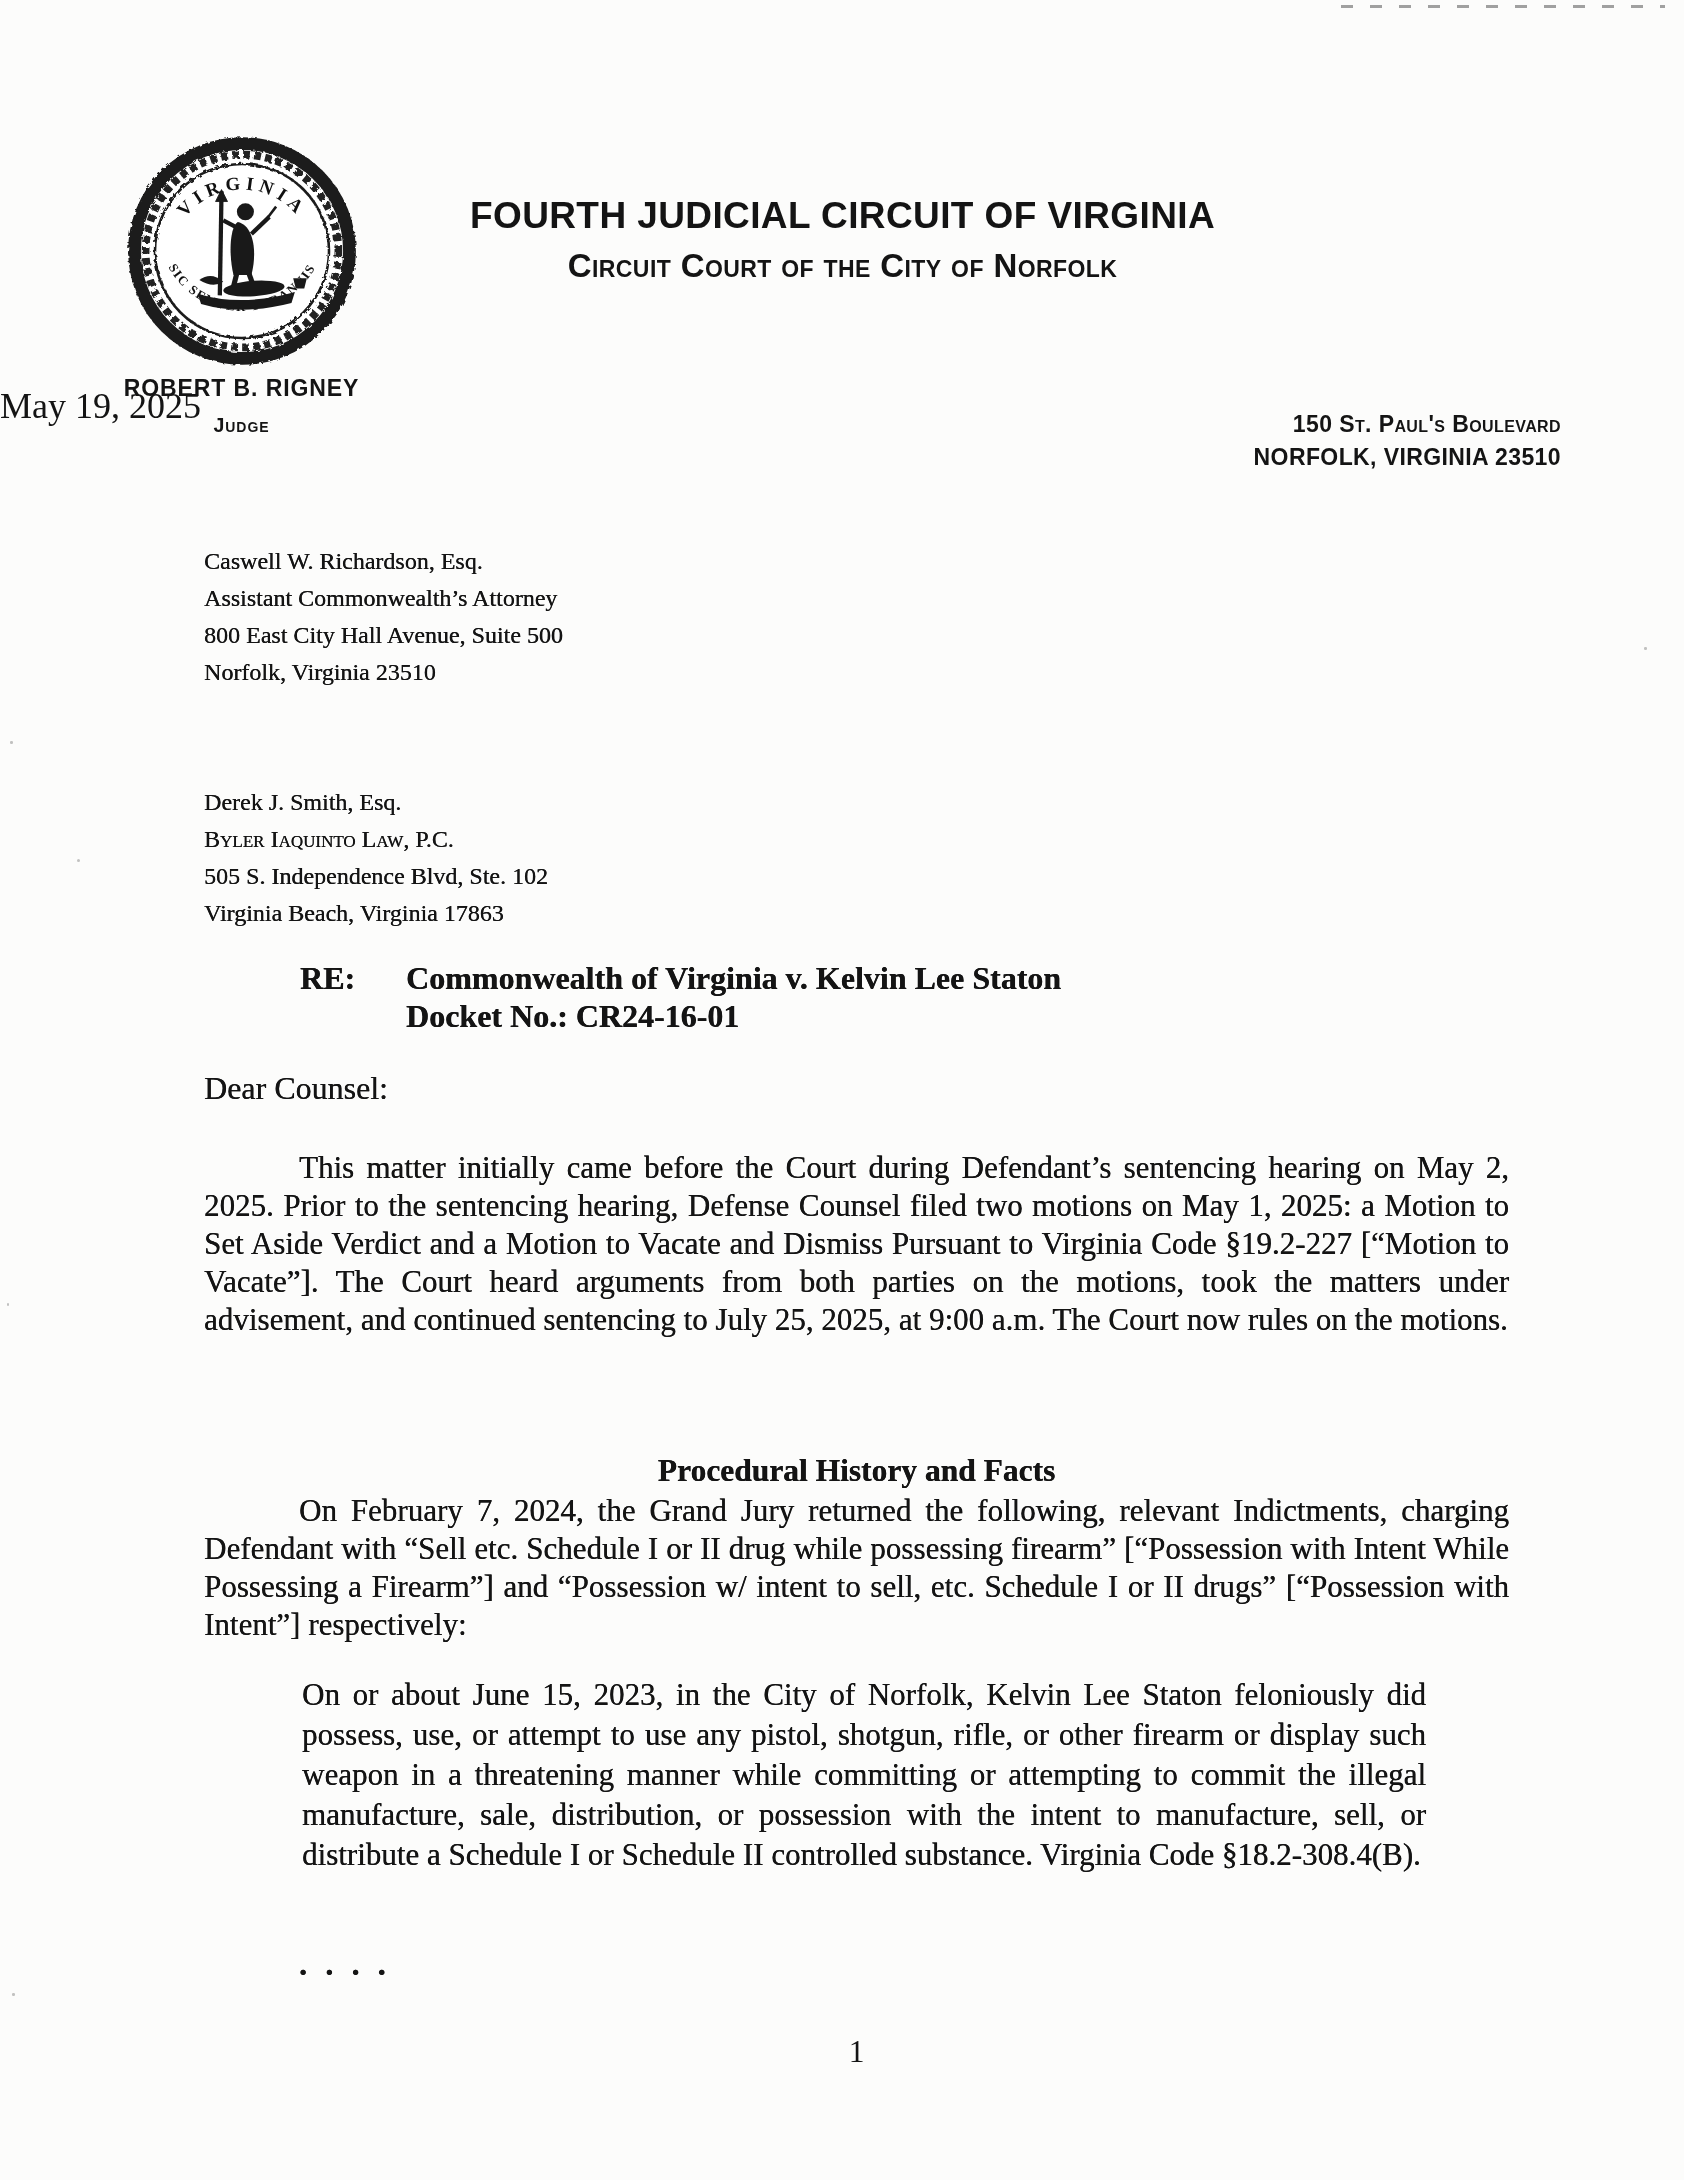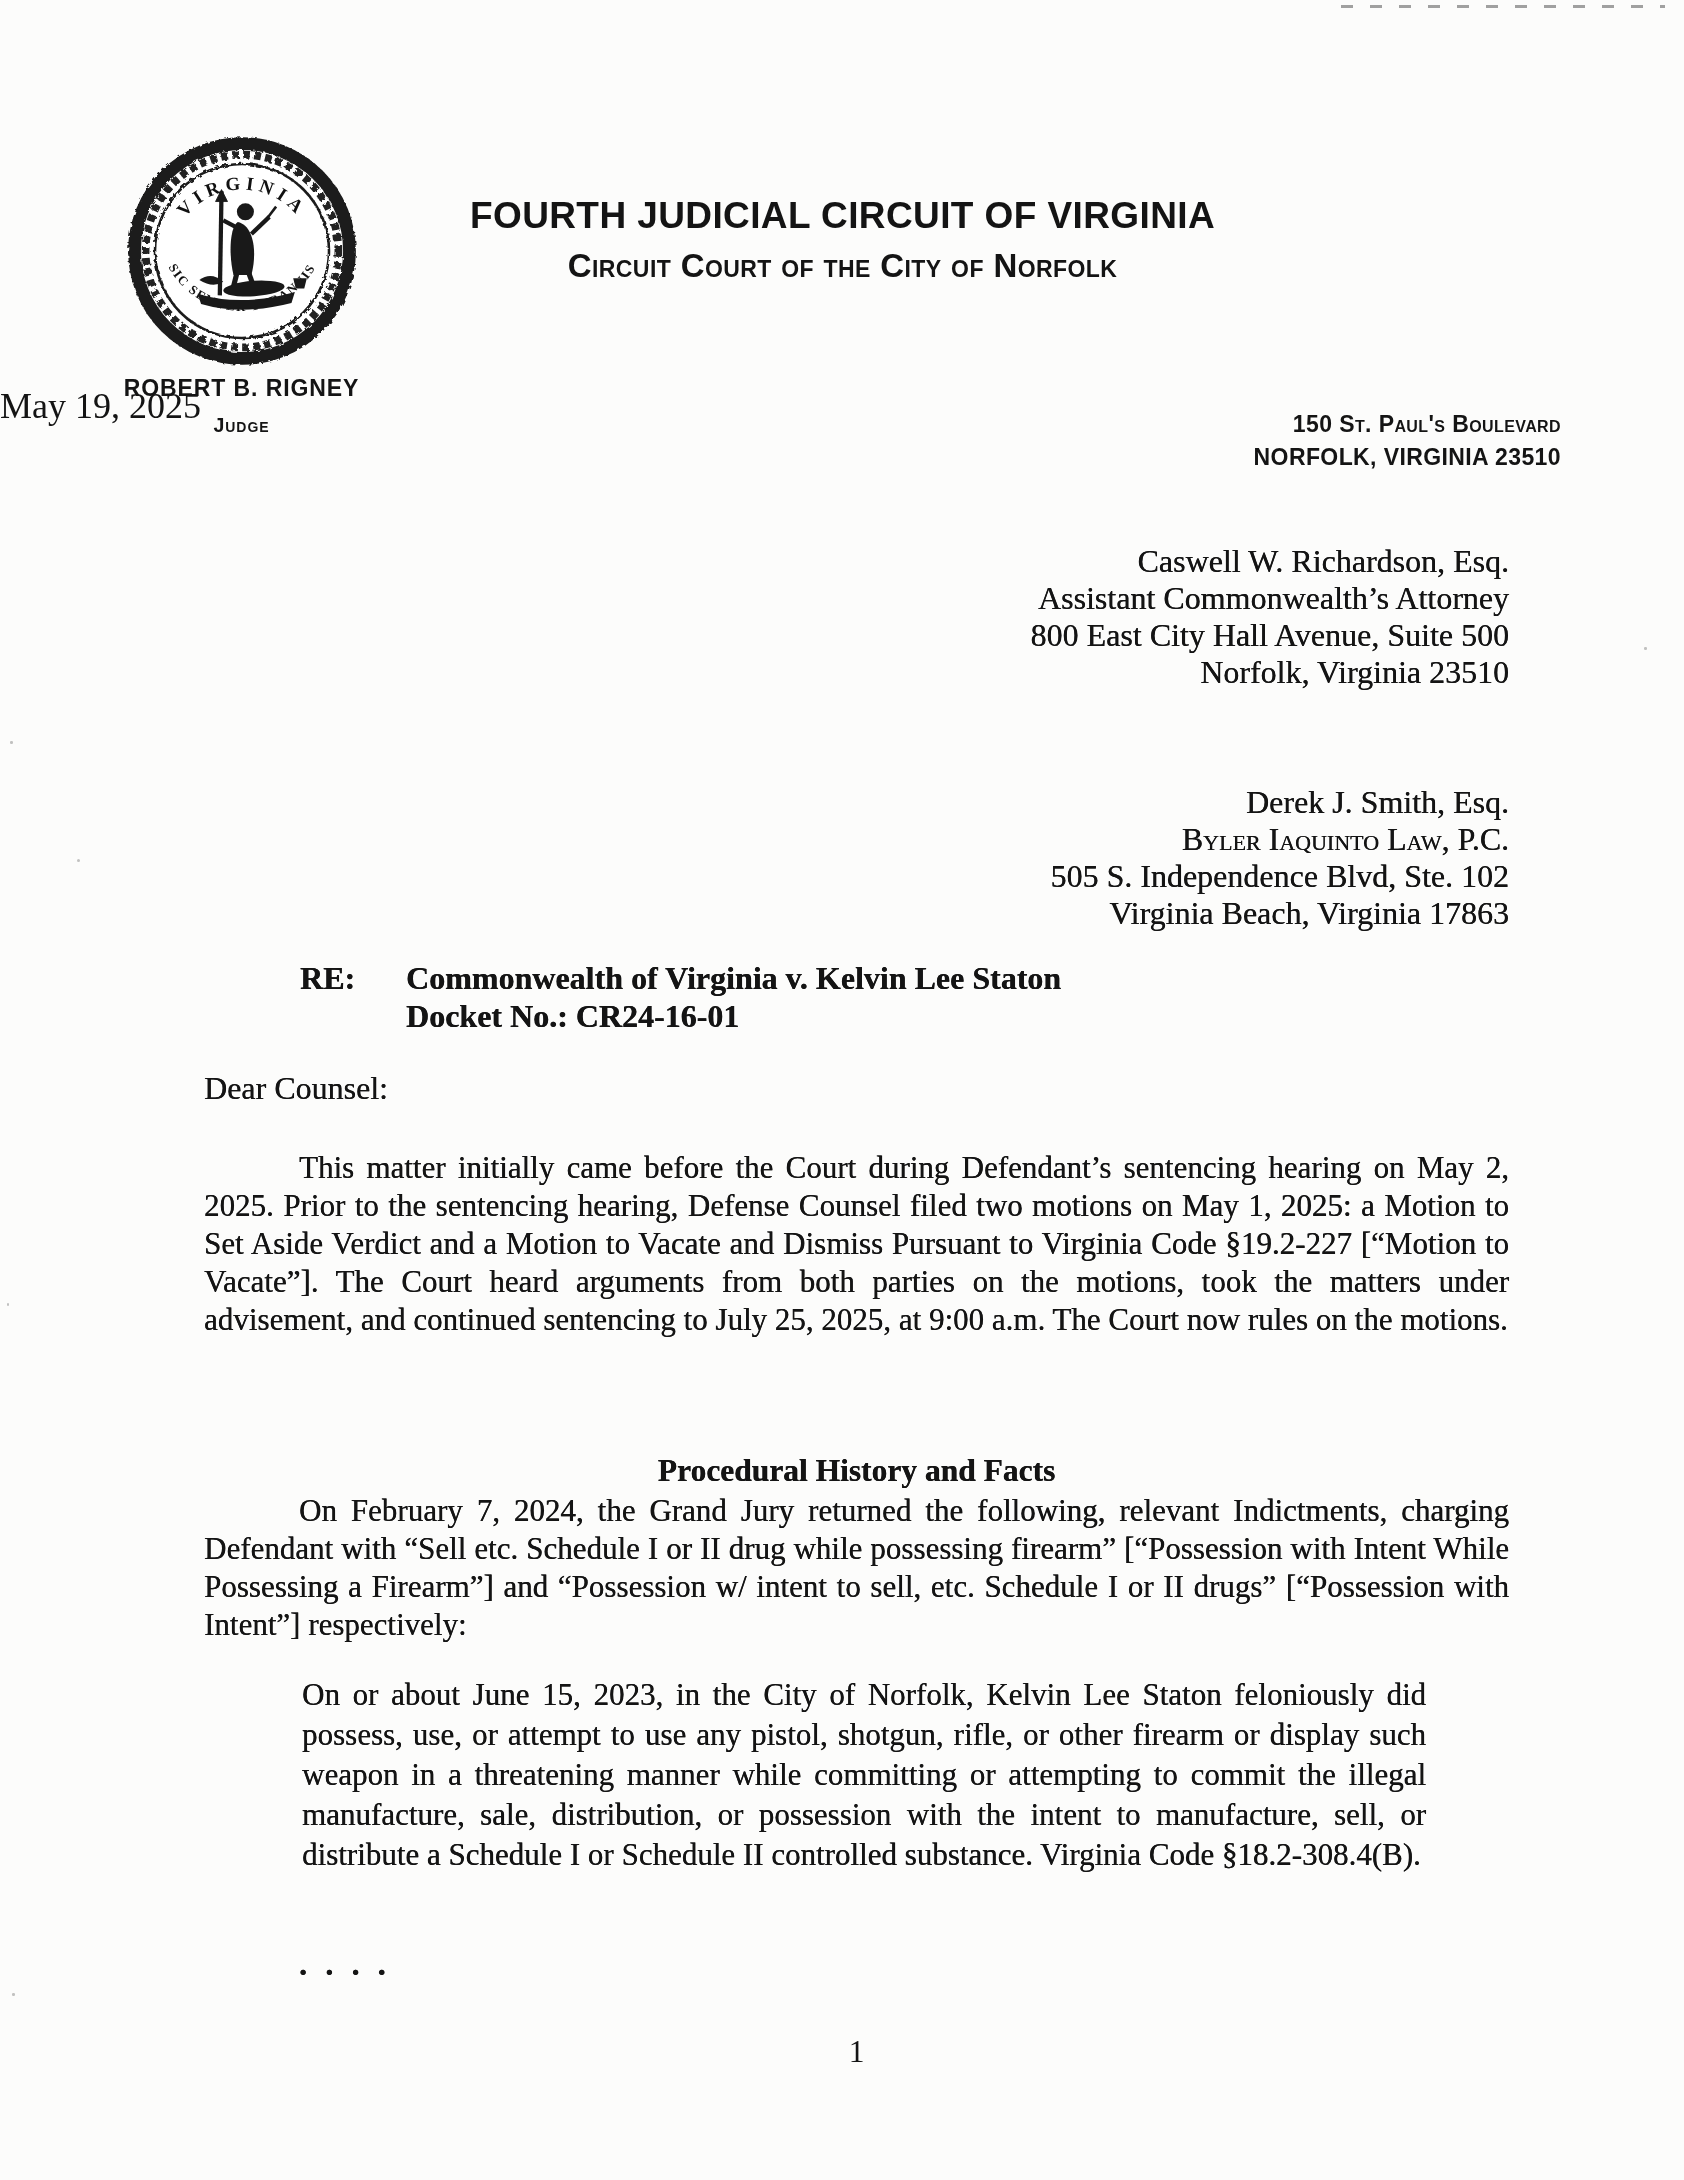--- a/index.html
+++ b/index.html
@@ -32,21 +32,21 @@
     position:absolute; right:124px; top:376px; text-align:right;
     font-family:"Liberation Sans", sans-serif; font-weight:bold; font-size:23px; line-height:33px;
     font-variant:small-caps; letter-spacing:0.4px;margin-top:32px;
   }
   .return-address .caps { font-variant:normal; }
 
   
   .content { position:absolute; left:204px; top:0; width:1305px; height:2181px; }
   .content > div { position:absolute; width:100%; }
   .thick { text-shadow:0.3px 0 0 currentColor; }
-  .addr { font-size:32px; line-height:37px;text-align:right; }
+  .addr { font-size:24px; line-height:37px; }
   .addr .sc { font-variant:small-caps; }
   .rcpt1 { top:543px; }
   .rcpt2 { top:760px;margin-top:24px; }
   .re-block { top:959px; display:flex; font-weight:bold; font-size:32px; line-height:38px; }
   .re-label { margin-left:96px; width:106px; flex:0 0 auto; }
   .salutation { top:1070px; font-size:32px; }
   .para { font-size:31px; line-height:38px; text-align:justify; text-indent:95px; }
   .p1 { top:1149px; }
   .heading { top:1417px; text-align:center; font-weight:bold; font-size:31.5px;margin-top:36px; }
   .p2 { top:1492px; }

